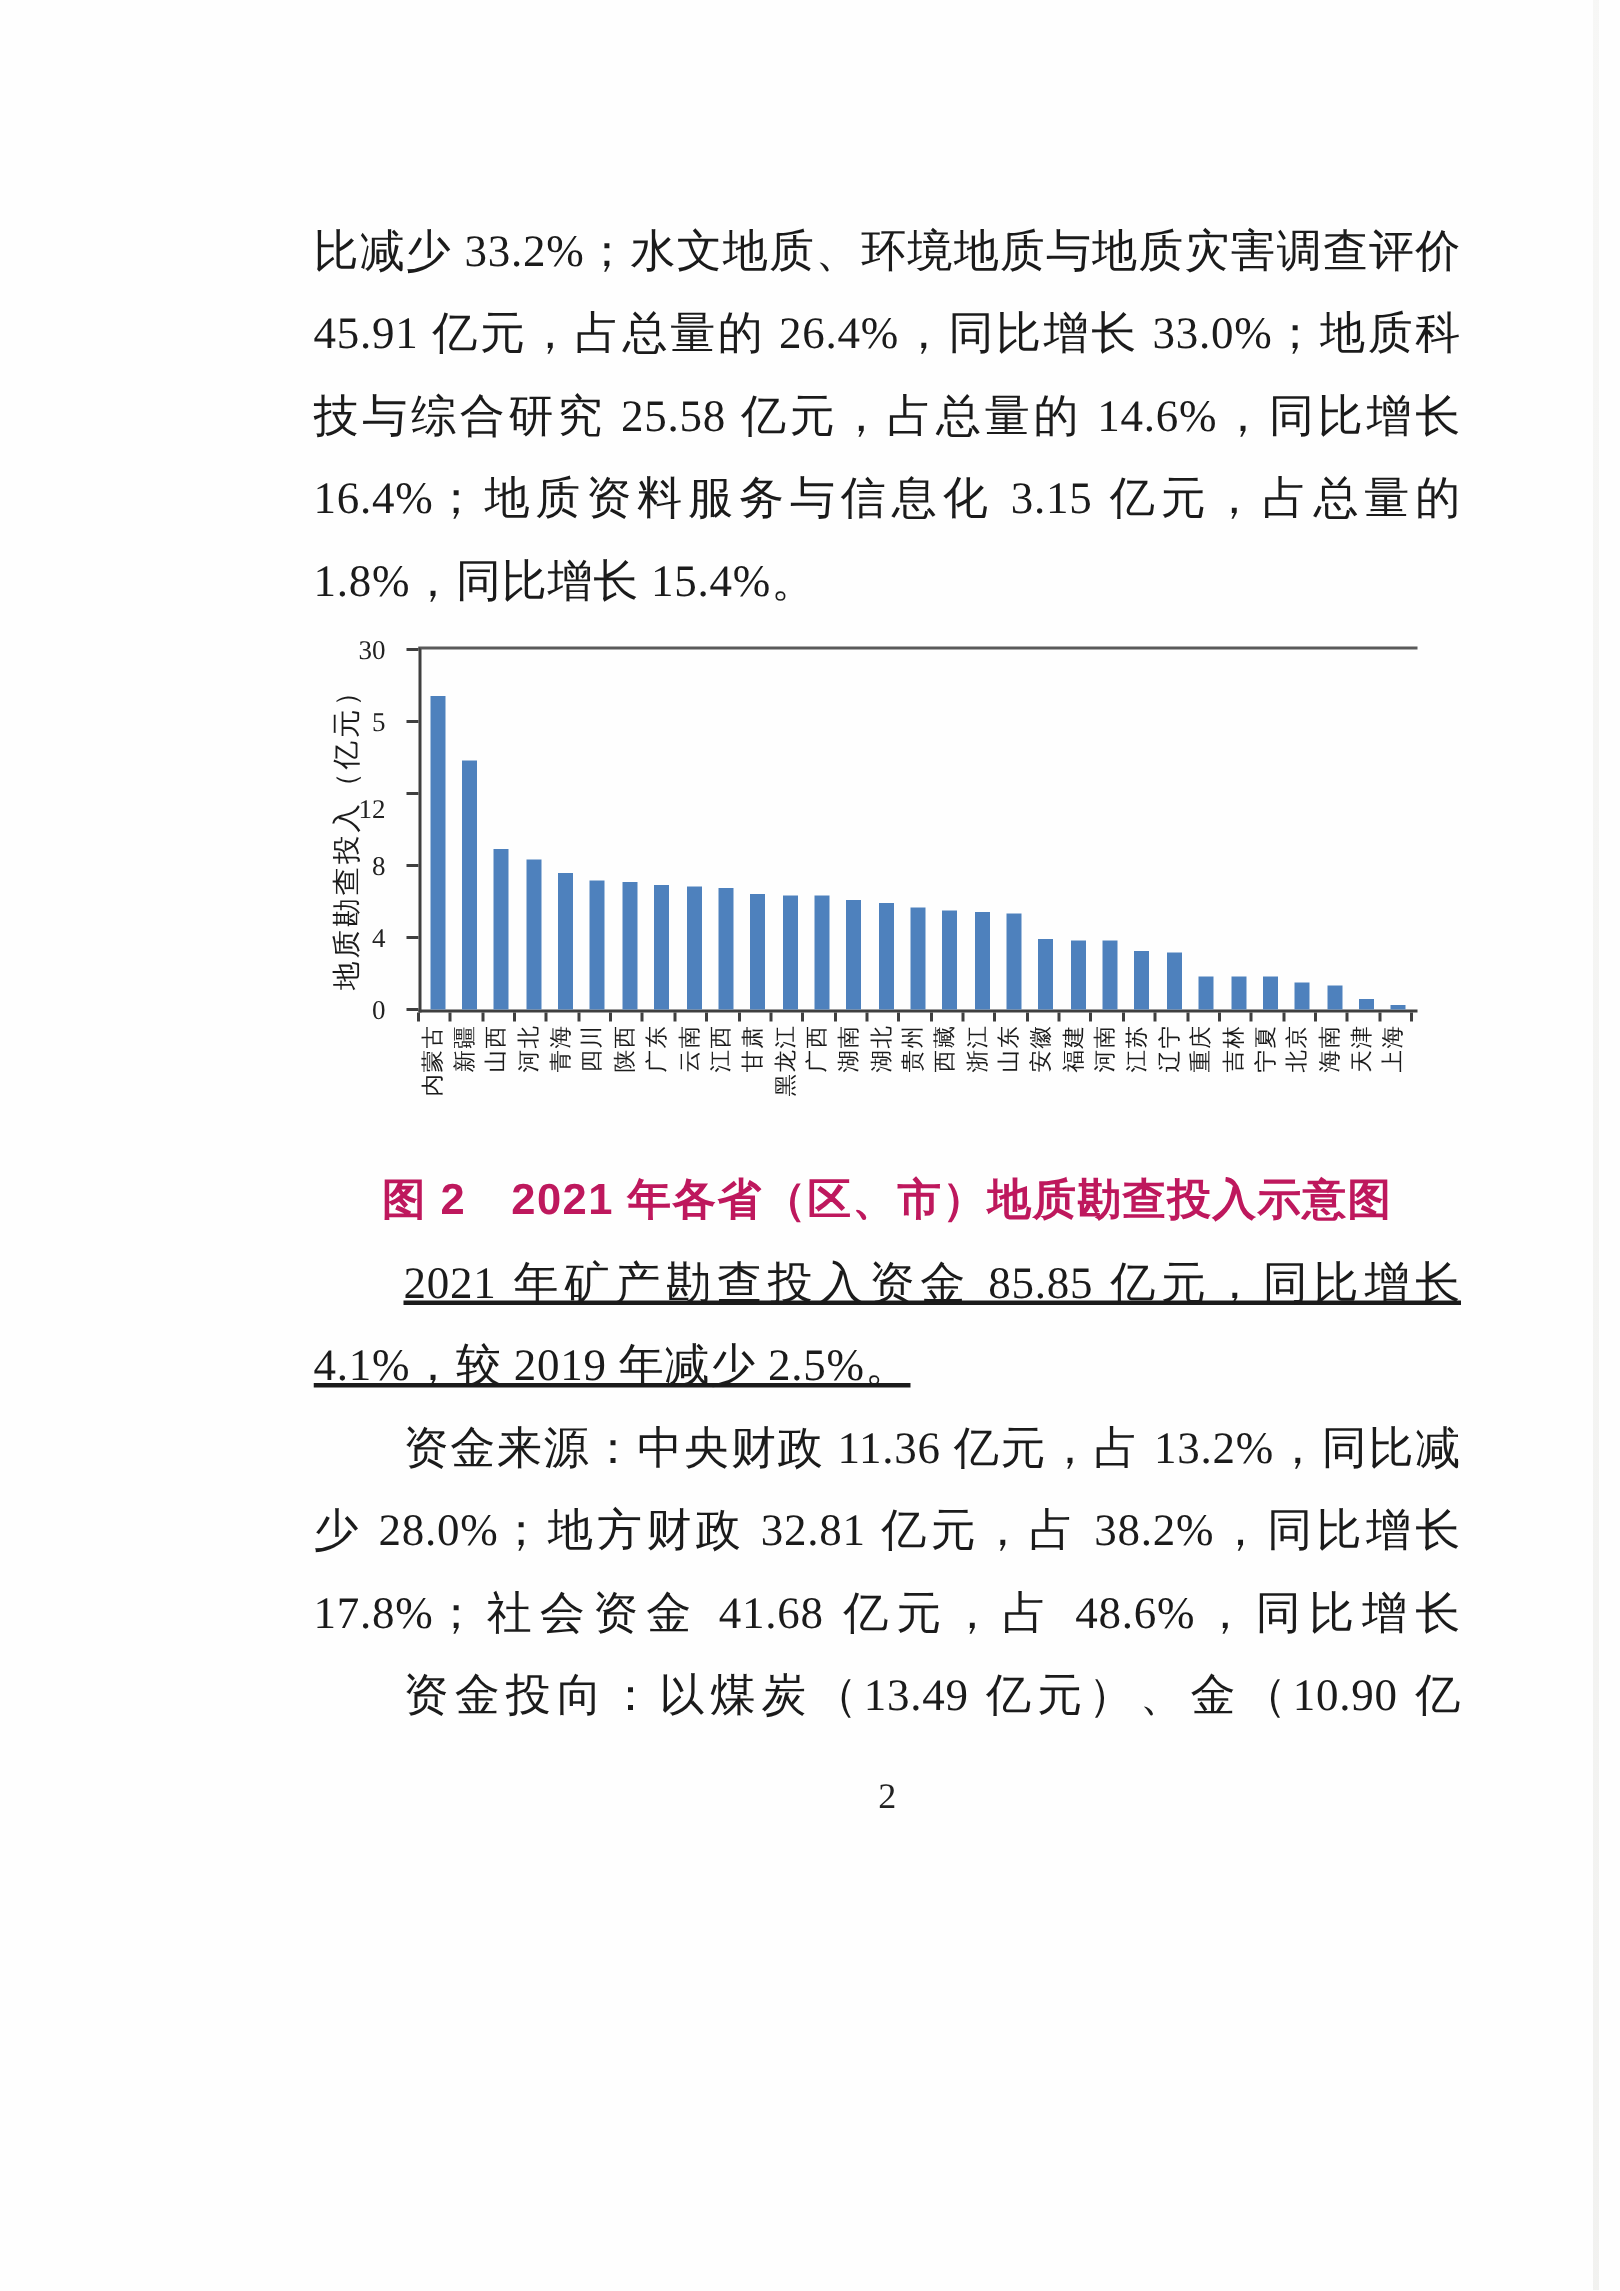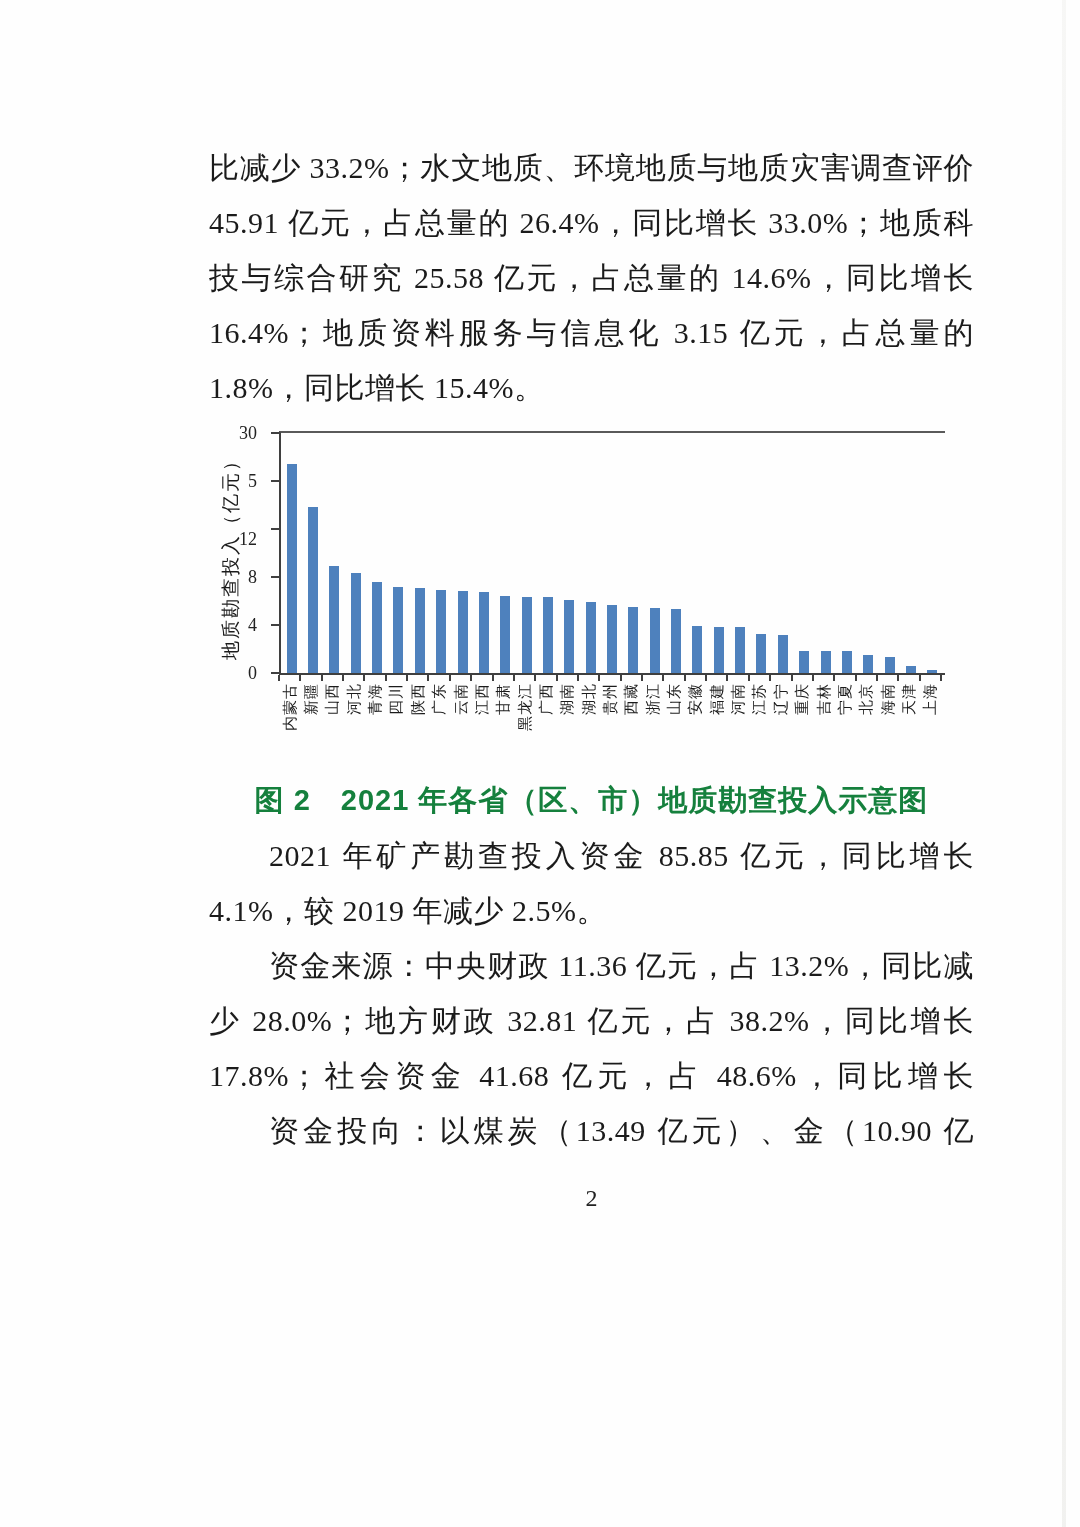--- a/index.html
+++ b/index.html
@@ -15,21 +15,21 @@
     content:""; position:absolute; top:0; right:14px; width:4px; height:100%;
     background:linear-gradient(180deg,#f2f2f0,#e9e9e6);
     opacity:.6;
   }
   .content { position:absolute; left:165px; top:140px; width:765px;margin-left:44px; }
 
   p.body {
     margin:0; font-size:30px; line-height:55px;
     text-align:justify; letter-spacing:.5px; overflow:hidden;
   }
-  .h275{height:275px;} .h165{height:165px;} .h110{height:110px;} .h55{height:55px;}
+  .h275{height:275px;} .h165{height:165px;} .h110{height:110px;text-decoration:underline;} .h55{height:55px;}
   .indent { text-indent:2em; }
 
   
   .chart-wrap { position:relative; width:765px; height:346px; margin-top:12px; }
   .plot {
     position:absolute; left:70px; top:4px; width:666px; height:244px;
     box-sizing:border-box;
     border-top:2px solid #5a5a5a;
     border-left:2px solid #3f3f3f;
     border-bottom:2px solid #3f3f3f;
@@ -52,21 +52,21 @@
   .y-title { position:absolute; left:22px; top:128px; width:0; height:0; }
   .y-title span {
     position:absolute; transform-origin:0 0;
     transform:rotate(-90deg) translate(-50%,-50%);
     white-space:nowrap; font-size:19px; color:#1b1b1b; letter-spacing:2px;
   }
 
   .fig-caption {
     margin:0; height:55px; line-height:55px; text-align:center;
     font-family:"Liberation Sans","DejaVu Sans",sans-serif;
-    font-weight:bold; font-size:29px; letter-spacing:1px; color:#15803d;
+    font-weight:bold; font-size:29px; letter-spacing:1px; color:#be185d;
   }
   .section-heading {
     margin:0; height:55px; line-height:55px; font-size:31px;
     font-weight:bold; font-style:italic; text-indent:2em;
     letter-spacing:2px; color:#111;
   }
   .page-number {
     margin-top:25px; height:30px; line-height:30px;
     text-align:center; font-size:24px; color:#222;
   }

